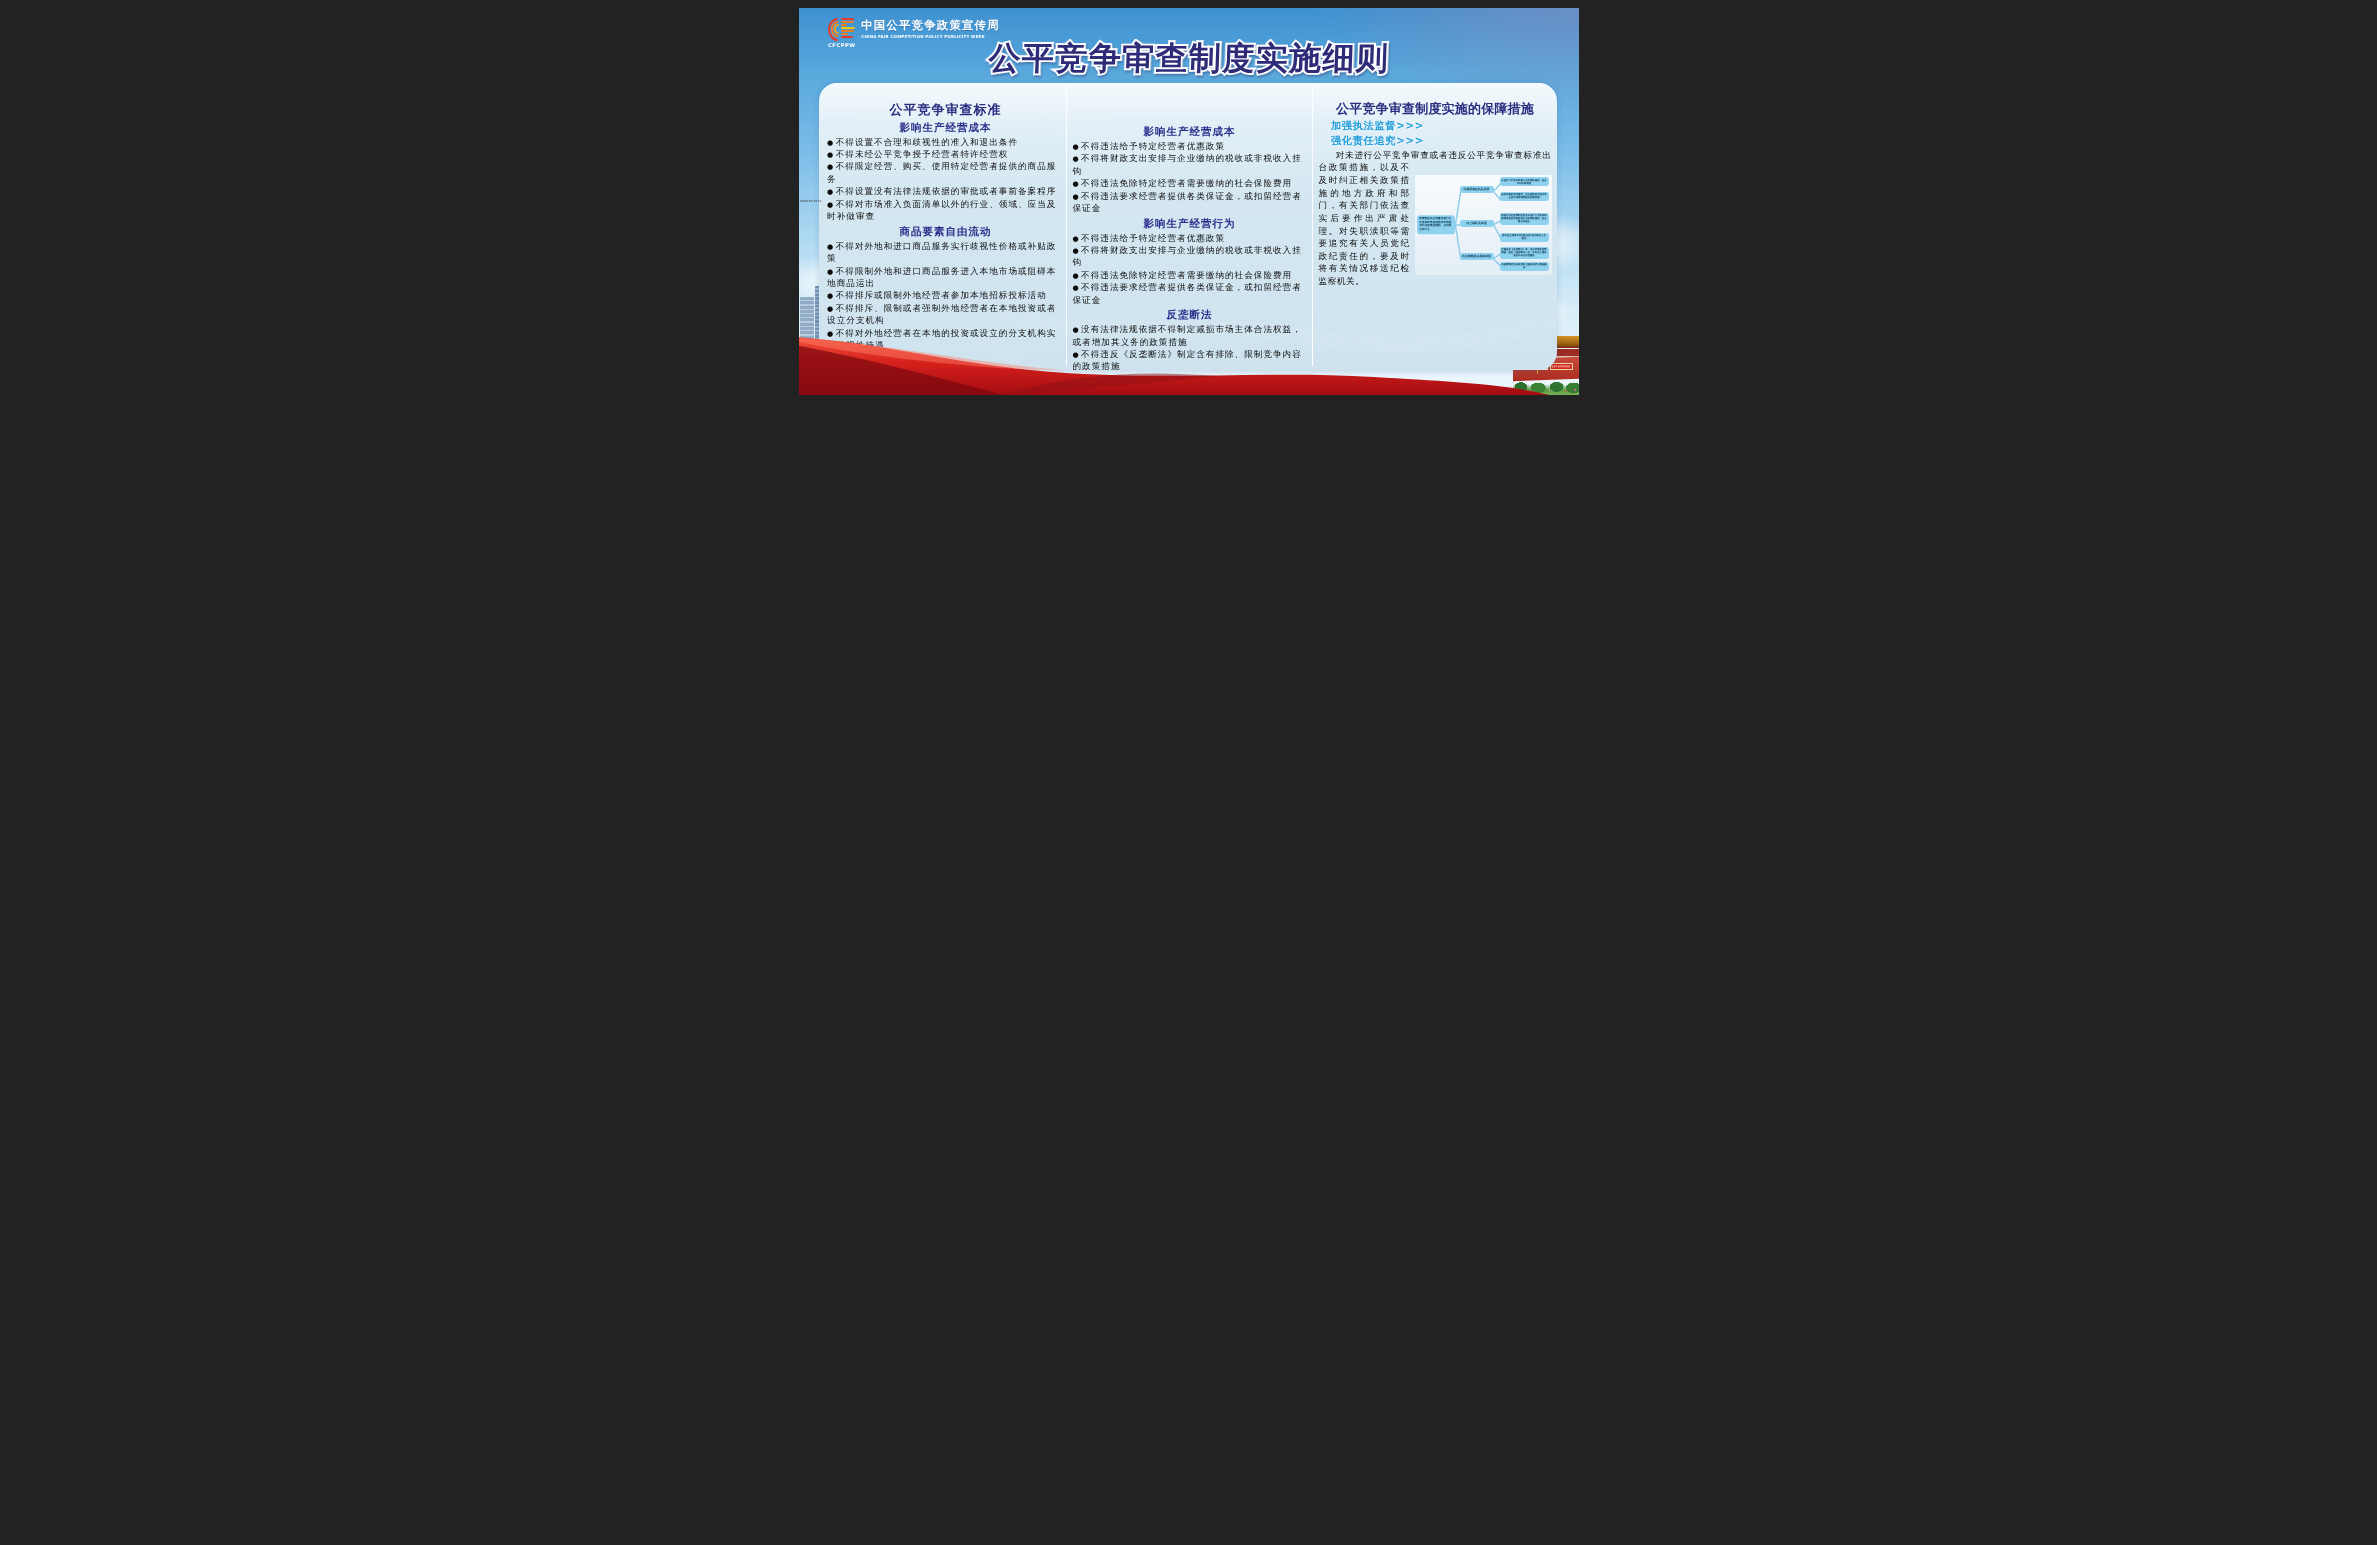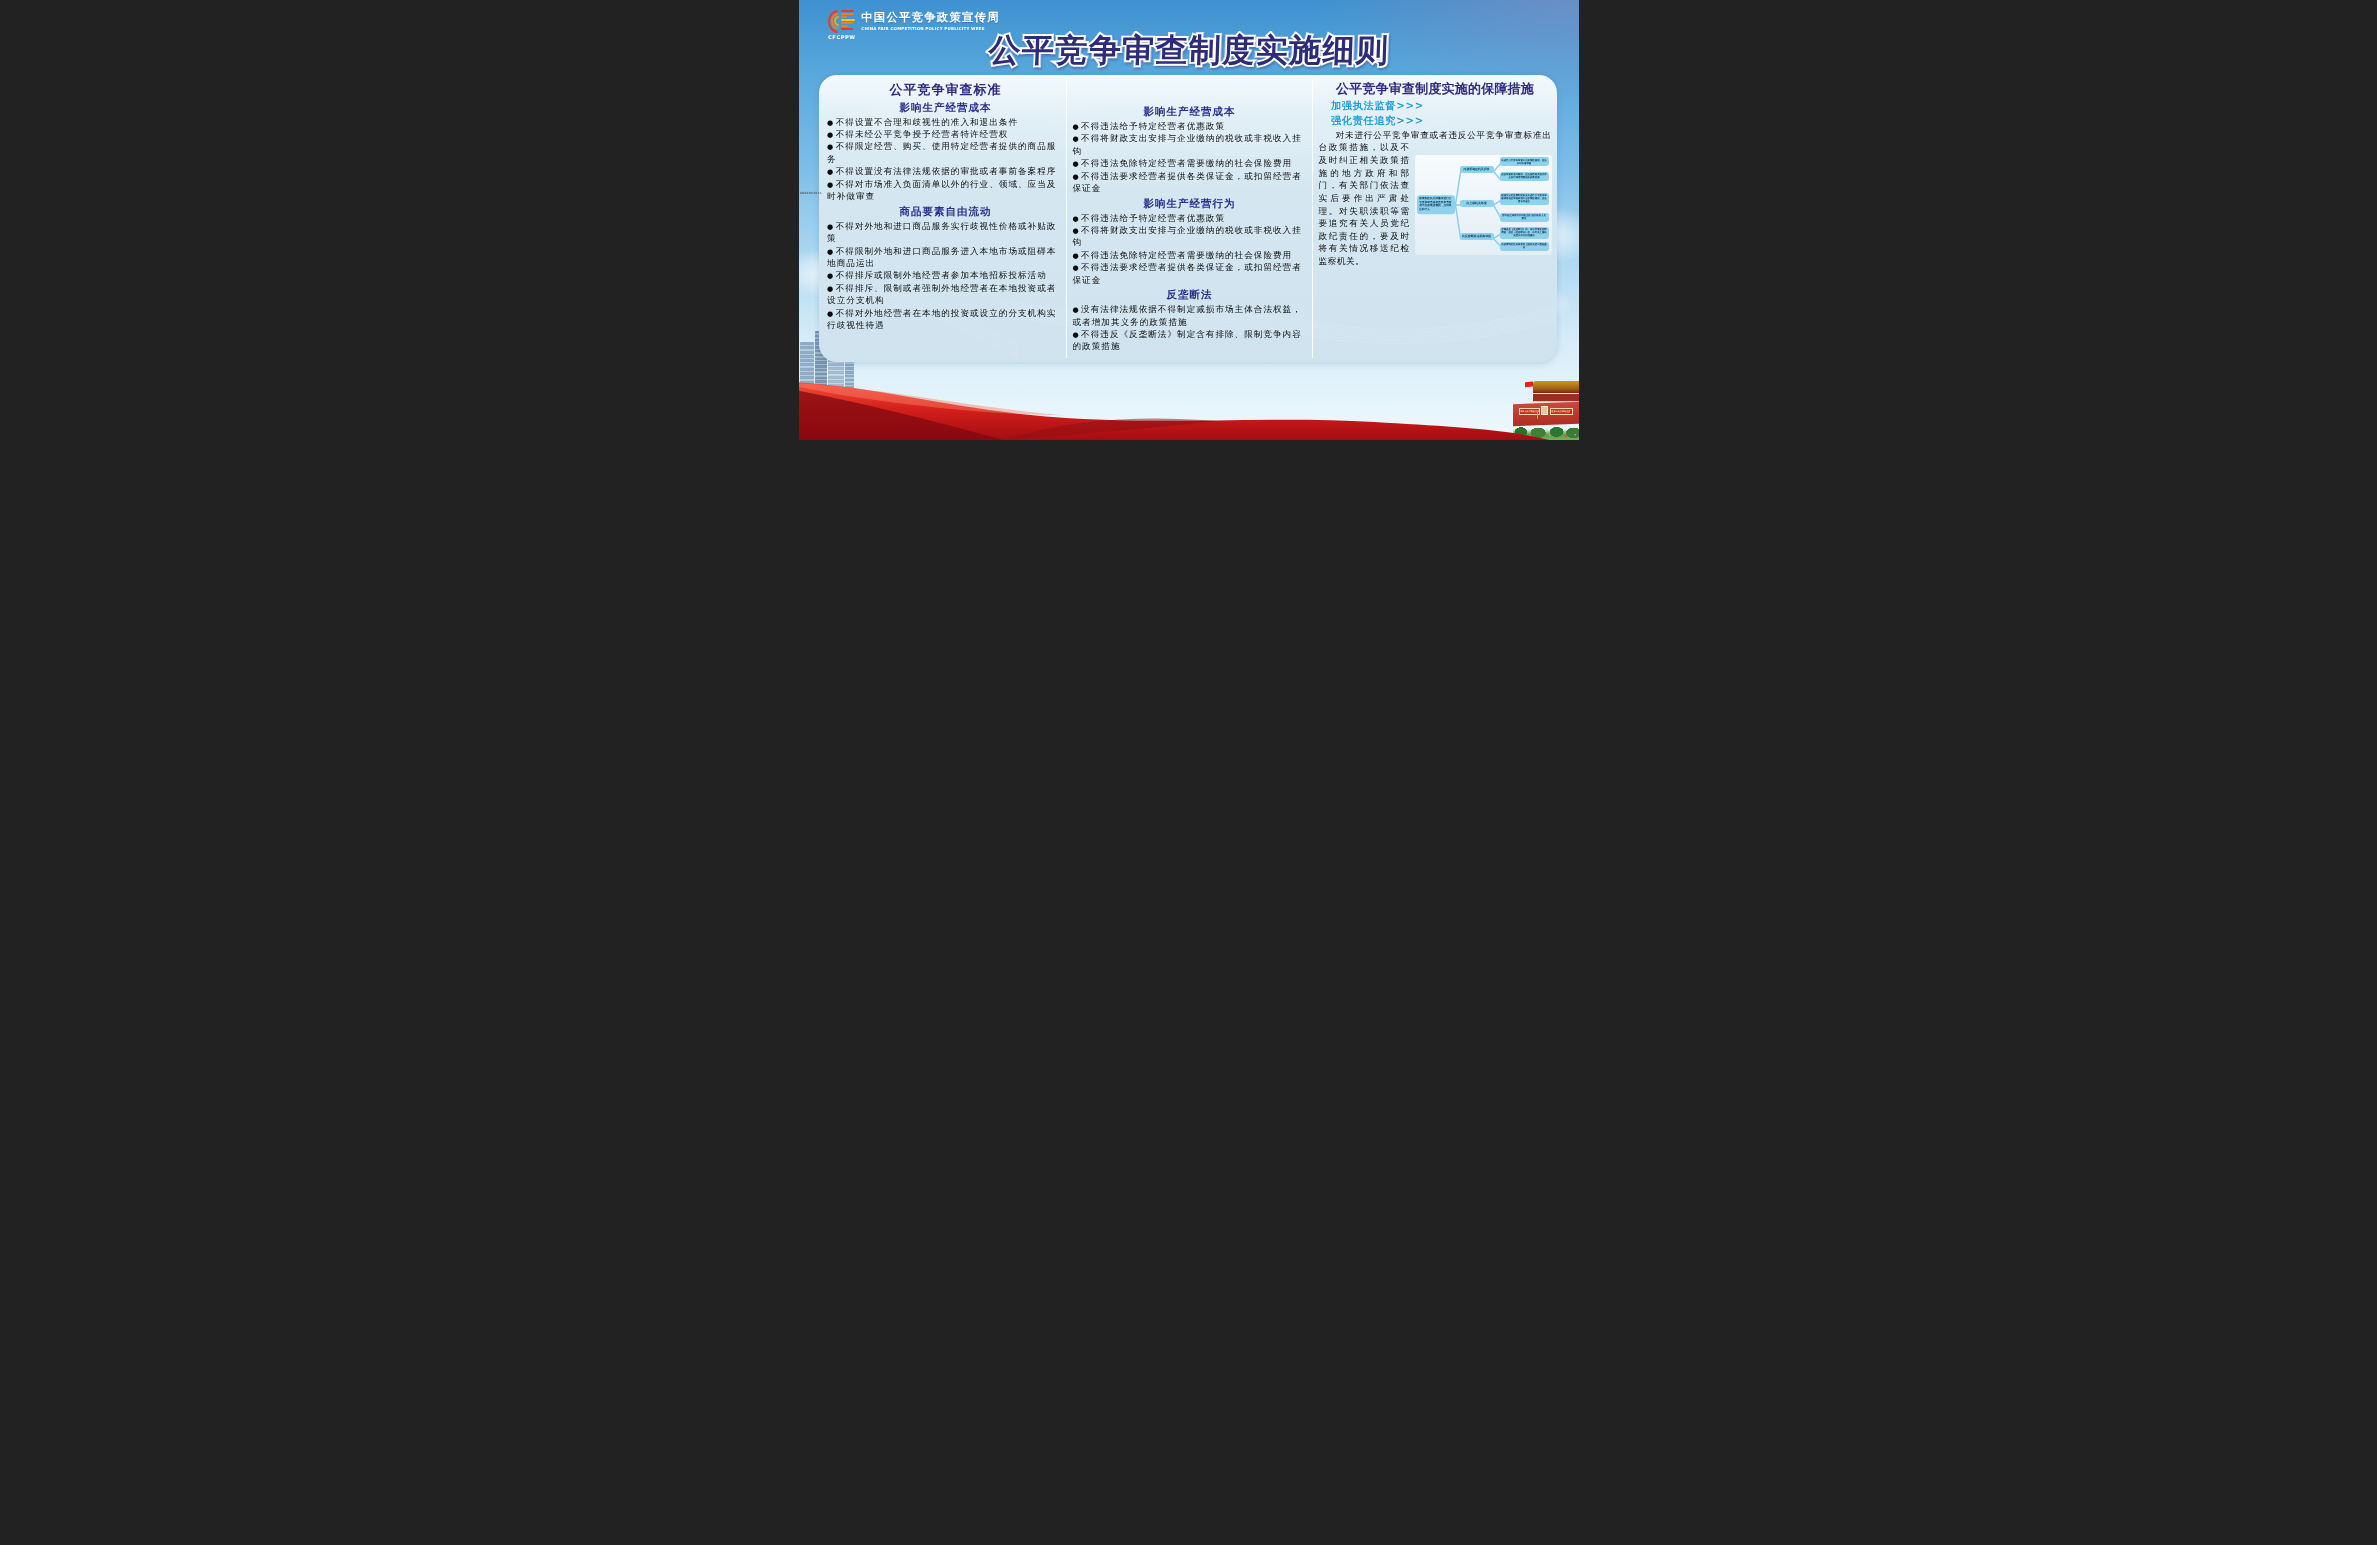--- a/index.html
+++ b/index.html
@@ -1,16 +1,16 @@
 <!DOCTYPE html>
 <html style="font-size:7.6px"><head>
 <meta charset="utf-8">
 <style>
   html,body{margin:0;padding:0;background:#222;}
-  #stage{position:relative;width:780px;height:440px;margin:0 auto;overflow:hidden;
+  #stage{position:relative;width:780px;height:387px;margin:8px auto;overflow:hidden;
          font-family:"DejaVu Sans",sans-serif;
          background:linear-gradient(180deg,#3e91d0 0%,#57a7dc 16%,#7dbde8 38%,#abd7f1 58%,#d8edf8 78%,#eef8fd 100%);text-decoration:underline;}
   
   #stage::before{content:"";position:absolute;inset:0;pointer-events:none;
          background:radial-gradient(428px 200px at 100% -4%,rgba(150,140,185,.55),rgba(150,140,185,0) 62%);}
   .cloud{position:absolute;border-radius:50%;background:radial-gradient(closest-side,rgba(255,255,255,.95),rgba(255,255,255,0));filter:blur(1.9px);}
   .c1{left:-28.5px;top:247px;width:143px;height:52px;}
   .c2{right:-24px;top:204px;width:133px;height:62px;}
   .c3{right:4.8px;top:285px;width:95px;height:38px;}
 
@@ -81,21 +81,21 @@
   .big-title .t-fill{position:relative;color:#2e2b78;}
 
   
   .panel{position:absolute;left:20px;top:75px;width:738px;height:287px;border-radius:18px;overflow:hidden;z-index:4;
          background:linear-gradient(180deg,#f4fafd 0%,#e2eff7 14%,#d4e7f1 40%,#cfe3ef 100%);
          box-shadow:0 1.9px 6.7px rgba(30,80,130,.18);}
   .waves{position:absolute;inset:0;opacity:.55;pointer-events:none;}
   .vdiv{position:absolute;top:3.8px;bottom:3.8px;width:1px;background:rgba(255,255,255,.9);}
   .vd1{left:247px;} .vd2{left:493px;}
 
-  .col{position:absolute;top:0;bottom:0;}
+  .col{position:absolute;top:12px;bottom:0;}
   .col1{left:8.6px;width:237px;padding-top:5.7px;}
   .col2{left:254px;width:234px;padding-top:28px;}
   .col3{left:500px;width:233px;padding-top:4.8px;}
 
   .col-title{font-size:13px;font-weight:900;color:#2e2c80;text-align:center;letter-spacing:1px;margin:0 0 1px 0;}
   .sec-h{font-size:10.5px;font-weight:900;color:#2b2f8c;text-align:center;letter-spacing:1px;margin:1.9px 0 1px 0;}
   ul.blist{list-style:none;margin:0;padding:0;}
   li.b{font-size:8.6px;line-height:1.45;letter-spacing:1px;color:#0c0c0c;font-weight:500;text-align:left;}
   li.b .dot{font-size:7.1px;margin-right:2.4px;letter-spacing:0;}
 

